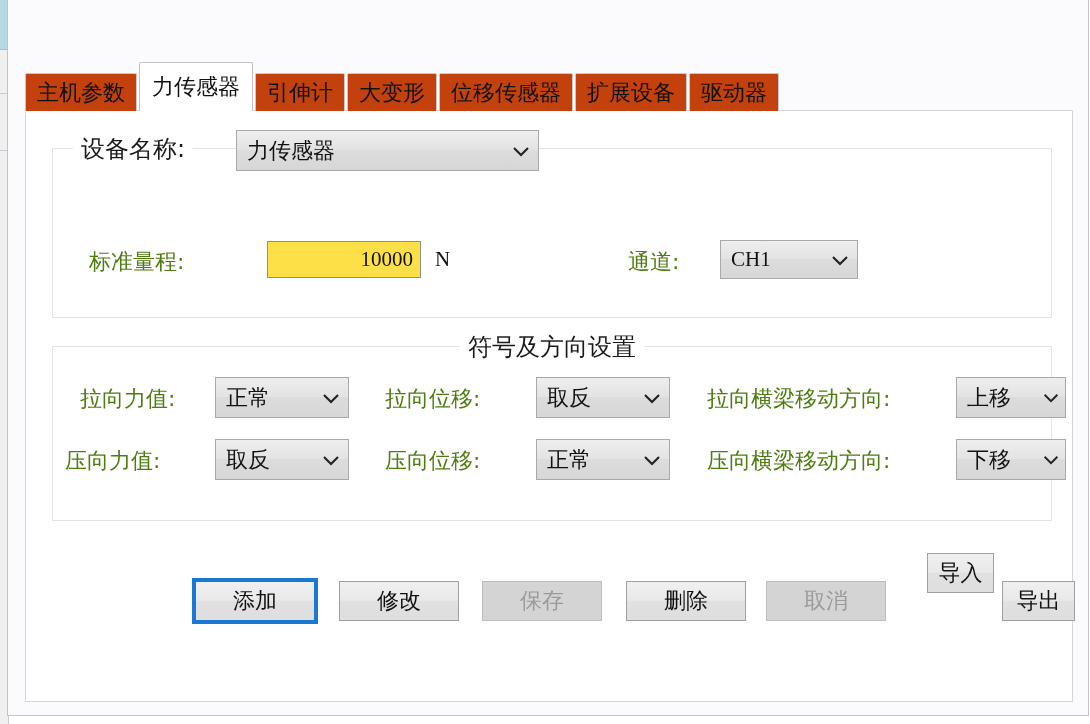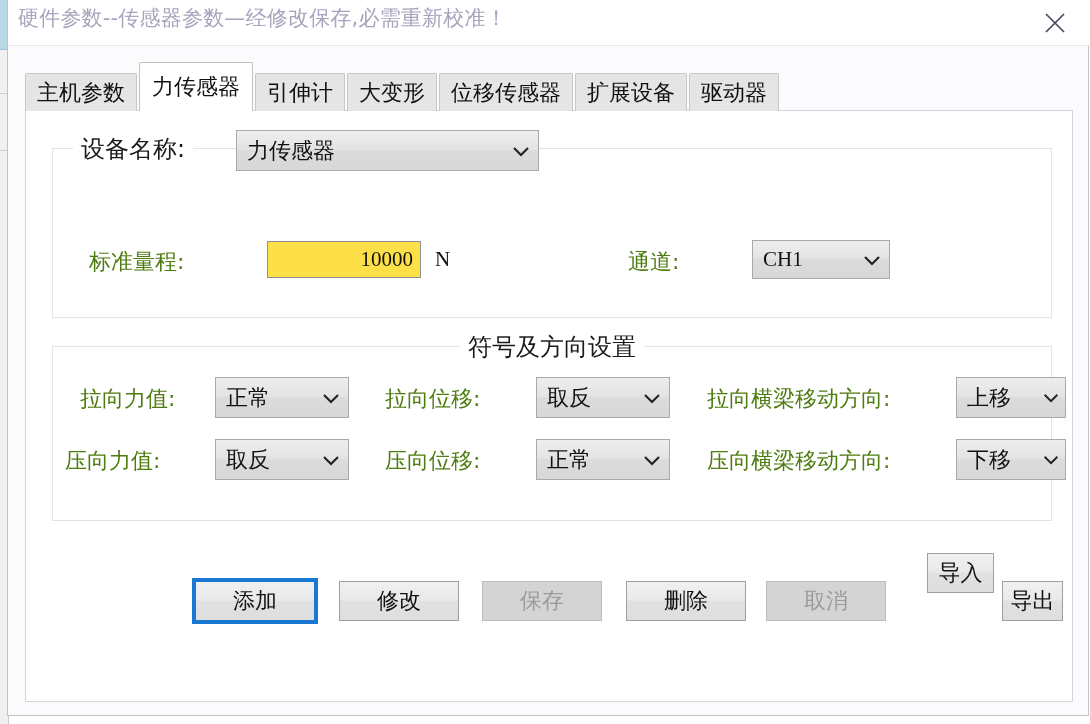--- a/index.html
+++ b/index.html
@@ -90,21 +90,21 @@
   #tabbar {
     position: absolute;
     left: 17px;
     top: 63px;
     height: 48px;
     display: flex;
     align-items: flex-end;
     z-index: 5;
   }
   .tab {
-    background: #e5e5e5;
+    background: #c2410c;
     border: 1px solid #c8c8c8;
     border-bottom: none;
     margin-right: 2px;
     height: 38px;
     padding: 0 11px;
     display: flex;
     align-items: center;
     justify-content: center;
     font-size: 22px;
     color: #111111;
@@ -260,31 +260,20 @@
 <body>
 
 <div id="bg-window">
   <div id="bg-window-titlebar"></div>
   <div id="bg-window-line1"></div>
   <div id="bg-window-line2"></div>
 </div>
 
 <div id="dialog">
 
-  <div id="titlebar">
-    <div id="window-title">硬件参数--传感器参数—经修改保存,必需重新校准！</div>
-    <div id="close-button">
-      <span>
-        <svg width="26" height="26" viewBox="0 0 26 26">
-          <line x1="4" y1="4" x2="22" y2="22" stroke="#4a4a5a" stroke-width="1.7"></line>
-          <line x1="22" y1="4" x2="4" y2="22" stroke="#4a4a5a" stroke-width="1.7"></line>
-        </svg>
-      </span>
-    </div>
-  </div>
 
   <div id="tabbar">
     <div class="tab">主机参数</div>
     <div class="tab active">力传感器</div>
     <div class="tab">引伸计</div>
     <div class="tab">大变形</div>
     <div class="tab">位移传感器</div>
     <div class="tab">扩展设备</div>
     <div class="tab">驱动器</div>
   </div>
@@ -301,21 +290,21 @@
             <polyline points="4,4 11,11 18,4" fill="none" stroke="#222" stroke-width="2.1"></polyline>
           </svg>
         </div>
       </div>
 
       <div class="field-label" style="left:36px; top:98px;">标准量程:</div>
       <div class="textinput" style="left:214px; top:92px; width:154px; height:37px;">10000</div>
       <div class="unit-label" style="left:382px; top:98px;">N</div>
 
       <div class="field-label" style="left:575px; top:98px;">通道:</div>
-      <div class="combo mono" style="left:667px; top:91px; width:138px; height:39px;margin-left:32px;">
+      <div class="combo mono" style="left:667px; top:91px; width:138px; height:39px;">
         <div class="combo-text">CH1</div>
         <div class="combo-arrow">
           <svg width="22" height="14" viewBox="0 0 22 14">
             <polyline points="4,4 11,11 18,4" fill="none" stroke="#222" stroke-width="2.1"></polyline>
           </svg>
         </div>
       </div>
     </div>
 
     <div class="groupbox" id="group-sign">
@@ -381,16 +370,16 @@
         </div>
       </div>
     </div>
 
     <div class="btn focused" style="left:169px; top:470px; width:120px; height:40px;">添加</div>
     <div class="btn" style="left:313px; top:470px; width:120px; height:40px;">修改</div>
     <div class="btn disabled" style="left:456px; top:470px; width:120px; height:40px;">保存</div>
     <div class="btn" style="left:600px; top:470px; width:120px; height:40px;">删除</div>
     <div class="btn disabled" style="left:740px; top:470px; width:120px; height:40px;">取消</div>
     <div class="btn" style="left:901px; top:442px; width:67px; height:40px;text-align:right;">导入</div>
-    <div class="btn" style="left:976px; top:470px; width:61px; height:40px;">导出</div>
+    <div class="btn" style="left:976px; top:470px; width:73px; height:40px;">导出</div>
 
   </div>
 </div>
 
 </body></html>

